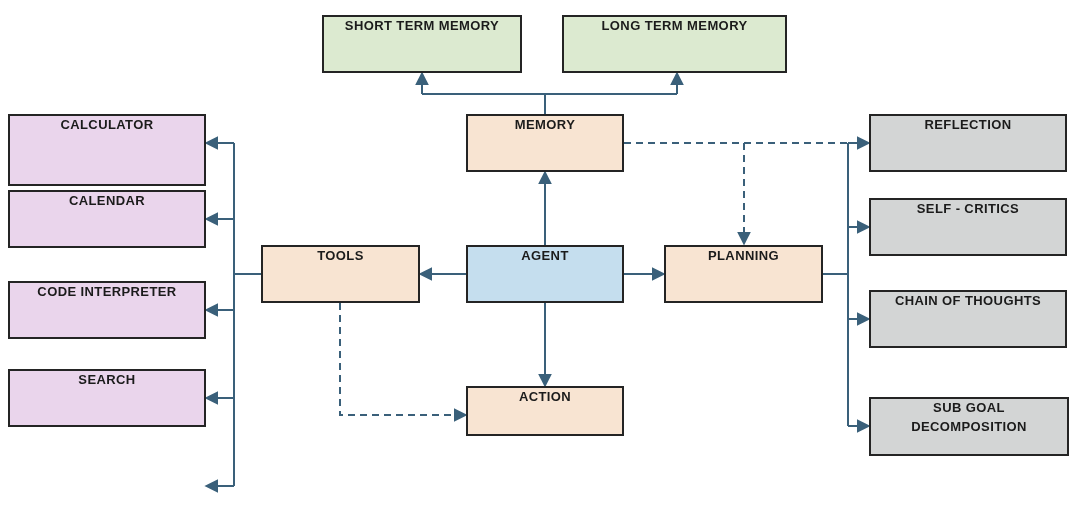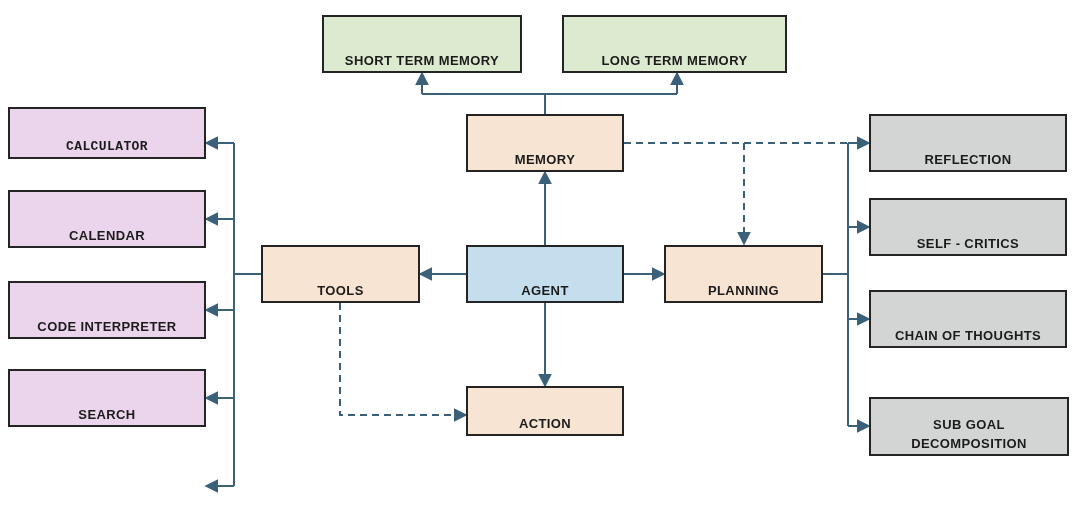--- a/index.html
+++ b/index.html
@@ -6,21 +6,21 @@
   #canvas {
     position:relative; width:1080px; height:527px;
     background:var(--background,#fff);
     border-bottom:2px solid #dcdcdc;
     font-family:"Liberation Sans", sans-serif;
     overflow:hidden;
   }
   .node {
     position:absolute; box-sizing:border-box;
     border:2px solid var(--border,#242424);
-    display:flex; align-items:flex-end; justify-content:center;
+    display:flex; align-items:flex-start; justify-content:center;
     text-align:center;
     font-weight:bold; font-size:13px; letter-spacing:.4px;
     color:var(--text,#1b1b1b);
     line-height:1.45;
   }
   .green  { background:var(--green,#dcead0); }
   .peach  { background:var(--peach,#f8e4d2); }
   .blue   { background:var(--blue,#c5deee); }
   .purple { background:var(--purple,#ead5ec); }
   .gray   { background:var(--gray,#d3d5d5); }
@@ -91,21 +91,21 @@
     <span>ACTION</span>
   </div>
 
   <div class="node peach" style="left:261px; top:245px; width:159px; height:58px;">
     <span>TOOLS</span>
   </div>
   <div class="node peach" style="left:664px; top:245px; width:159px; height:58px;">
     <span>PLANNING</span>
   </div>
 
-  <div class="node purple" style="left:8px; top:107px; width:198px; height:52px;font-family:Liberation Mono, monospace;">
+  <div class="node purple" style="left:8px; top:114px; width:198px; height:72px;">
     <span>CALCULATOR</span>
   </div>
   <div class="node purple" style="left:8px; top:190px; width:198px; height:58px;">
     <span>CALENDAR</span>
   </div>
   <div class="node purple" style="left:8px; top:281px; width:198px; height:58px;">
     <span>CODE INTERPRETER</span>
   </div>
   <div class="node purple" style="left:8px; top:369px; width:198px; height:58px;">
     <span>SEARCH</span>

